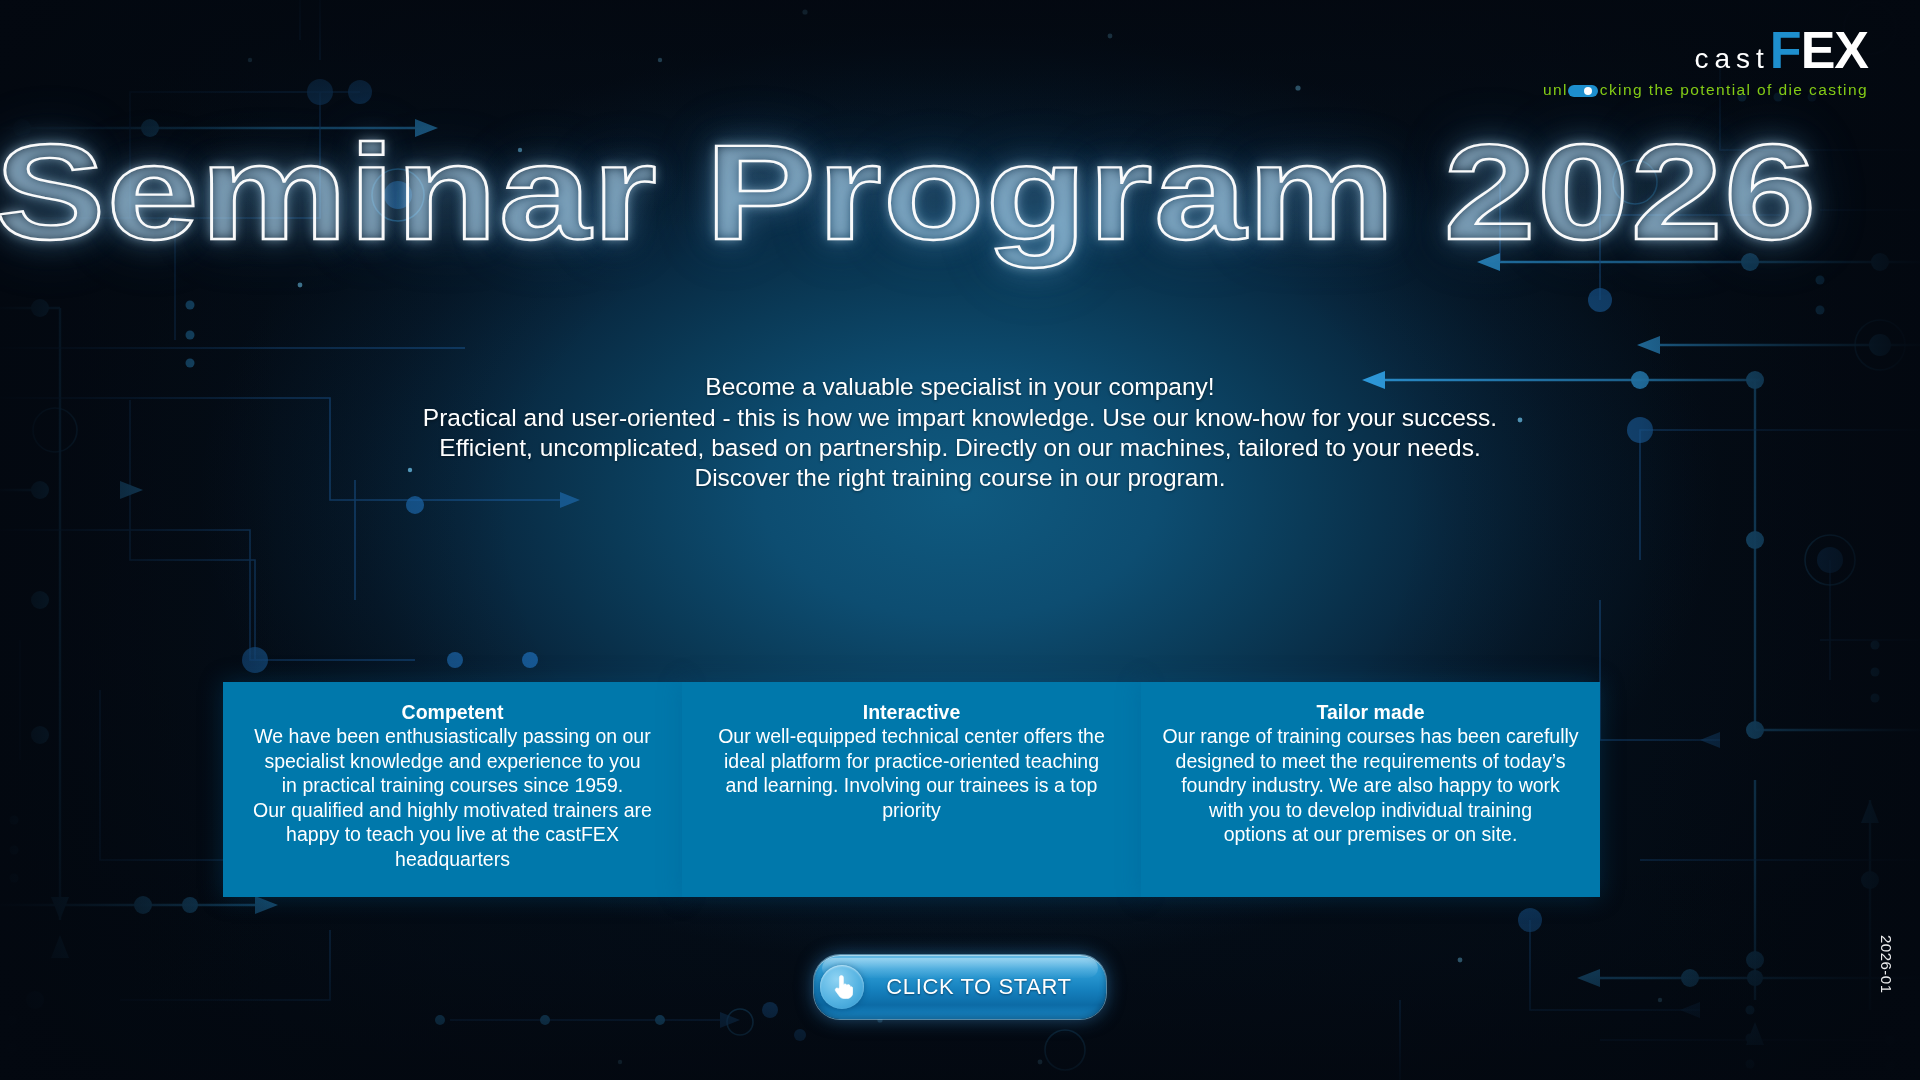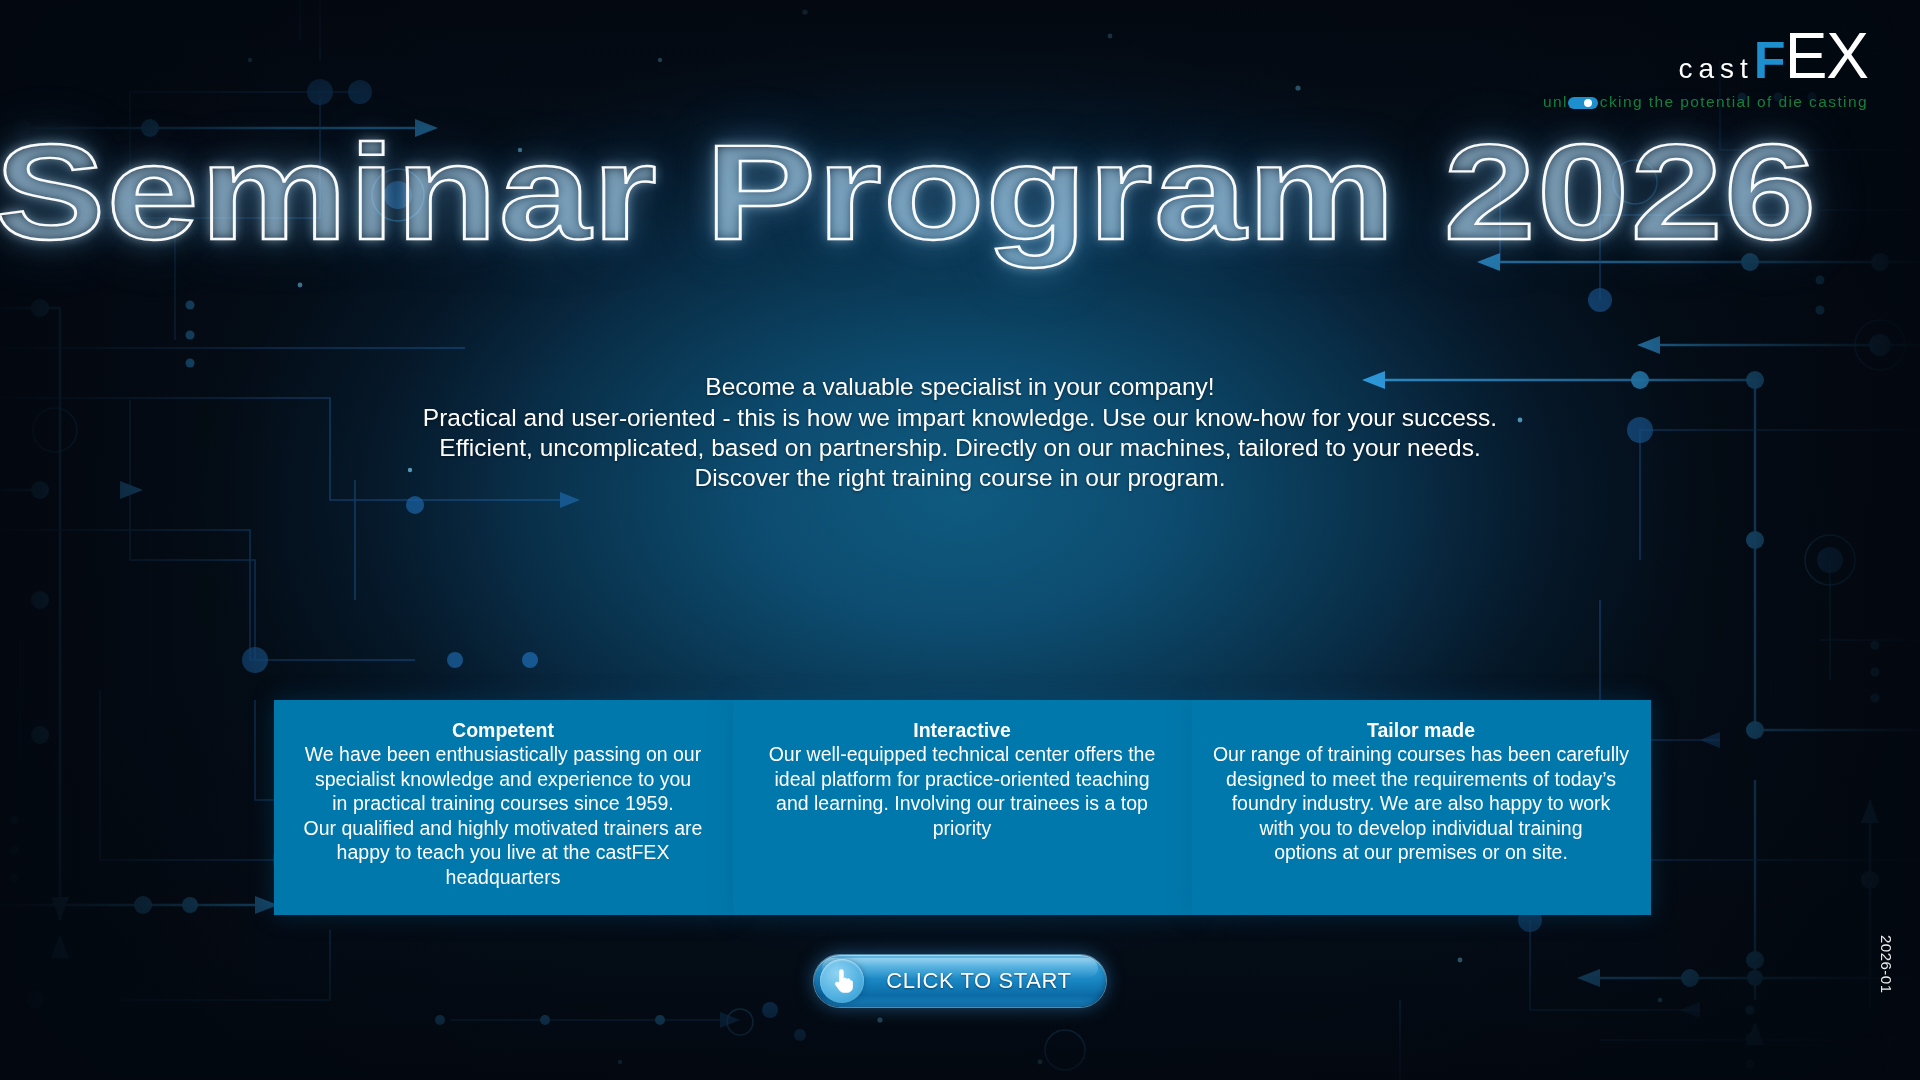--- a/index.html
+++ b/index.html
@@ -47,24 +47,24 @@
   .logo-word{
     font-size:46px; font-weight:700; letter-spacing:0px;
     white-space:nowrap;
   }
   .logo-cast{
     color:#ffffff; font-weight:400; font-size:28px;
     letter-spacing:6px;
     font-family:"Liberation Sans", sans-serif;
   }
   .logo-f{ color:#1e8fce; font-weight:700; font-size:52px; letter-spacing:-1px;}
-  .logo-ex{ color:#ffffff; font-weight:400; font-size:64px; letter-spacing:-1px;}
+  .logo-ex{ color:#ffffff; font-weight:700; font-size:52px; letter-spacing:-1px;}
   .logo-tag{
     margin-top:6px;
-    font-size:15.5px; color:#15803d; letter-spacing:1.4px;
+    font-size:15.5px; color:#84cc16; letter-spacing:1.4px;
     white-space:nowrap; position:relative; font-weight:400;
   }
   .tag-dot{
     display:inline-block; position:relative; width:32px; height:12px;
     vertical-align:middle; margin:0 0px;
   }
   .tag-dot::before{
     content:""; position:absolute; left:0; top:0px;
     width:30px; height:12px; border-radius:6px; background:#1e8fce;
   }
@@ -102,23 +102,23 @@
     font-family:"Liberation Sans Narrow","Liberation Sans", sans-serif;
     font-size:24.5px;
     line-height:30px;
     text-shadow:0 1px 3px rgba(0,0,0,0.45);
   }
   .subtitle .lead{ font-weight:400; display:block; margin-bottom:1px;}
   .subtitle .ln{ display:block; font-weight:400; }
 
   
   .cards{
-    position:absolute; top:700px; left:223px;
+    position:absolute; top:682px; left:223px;
     width:1478px; height:201px;
-    display:flex; justify-content:center;
+    display:flex; justify-content:flex-start;
   }
   .card{
     width:459px; height:215px;
     background:#0078ab;
     color:#ffffff;
     padding:18px 14px 10px 14px;
     text-align:center;
     font-family:"Liberation Sans Narrow","Liberation Sans", sans-serif;
     font-size:19.5px;
     line-height:24.5px;
@@ -129,21 +129,21 @@
     margin-bottom:0px;
   }
   .card-body .ln{ display:block; }
 
   
   .cta-wrap{
     position:absolute; top:955px; left:0; width:1920px; text-align:center;
   }
   .cta{
     display:inline-flex; align-items:center;
-    height:52px; padding:0 34px 0 6px;
+    height:64px; padding:0 34px 0 6px;
     border-radius:26px;
     border:none; cursor:pointer;
     background:linear-gradient(180deg,#6fc5ef 0%, #2f9fd8 22%, #1580bd 55%, #0c6ba6 78%, #1b87c4 100%);
     box-shadow:
       0 0 0 1px rgba(150,215,245,0.55),
       0 0 18px rgba(60,150,220,0.55),
       0 3px 10px rgba(0,0,0,0.45),
       inset 0 1px 0 rgba(255,255,255,0.45),
       inset 0 -2px 6px rgba(0,40,70,0.45);
     position:relative;

